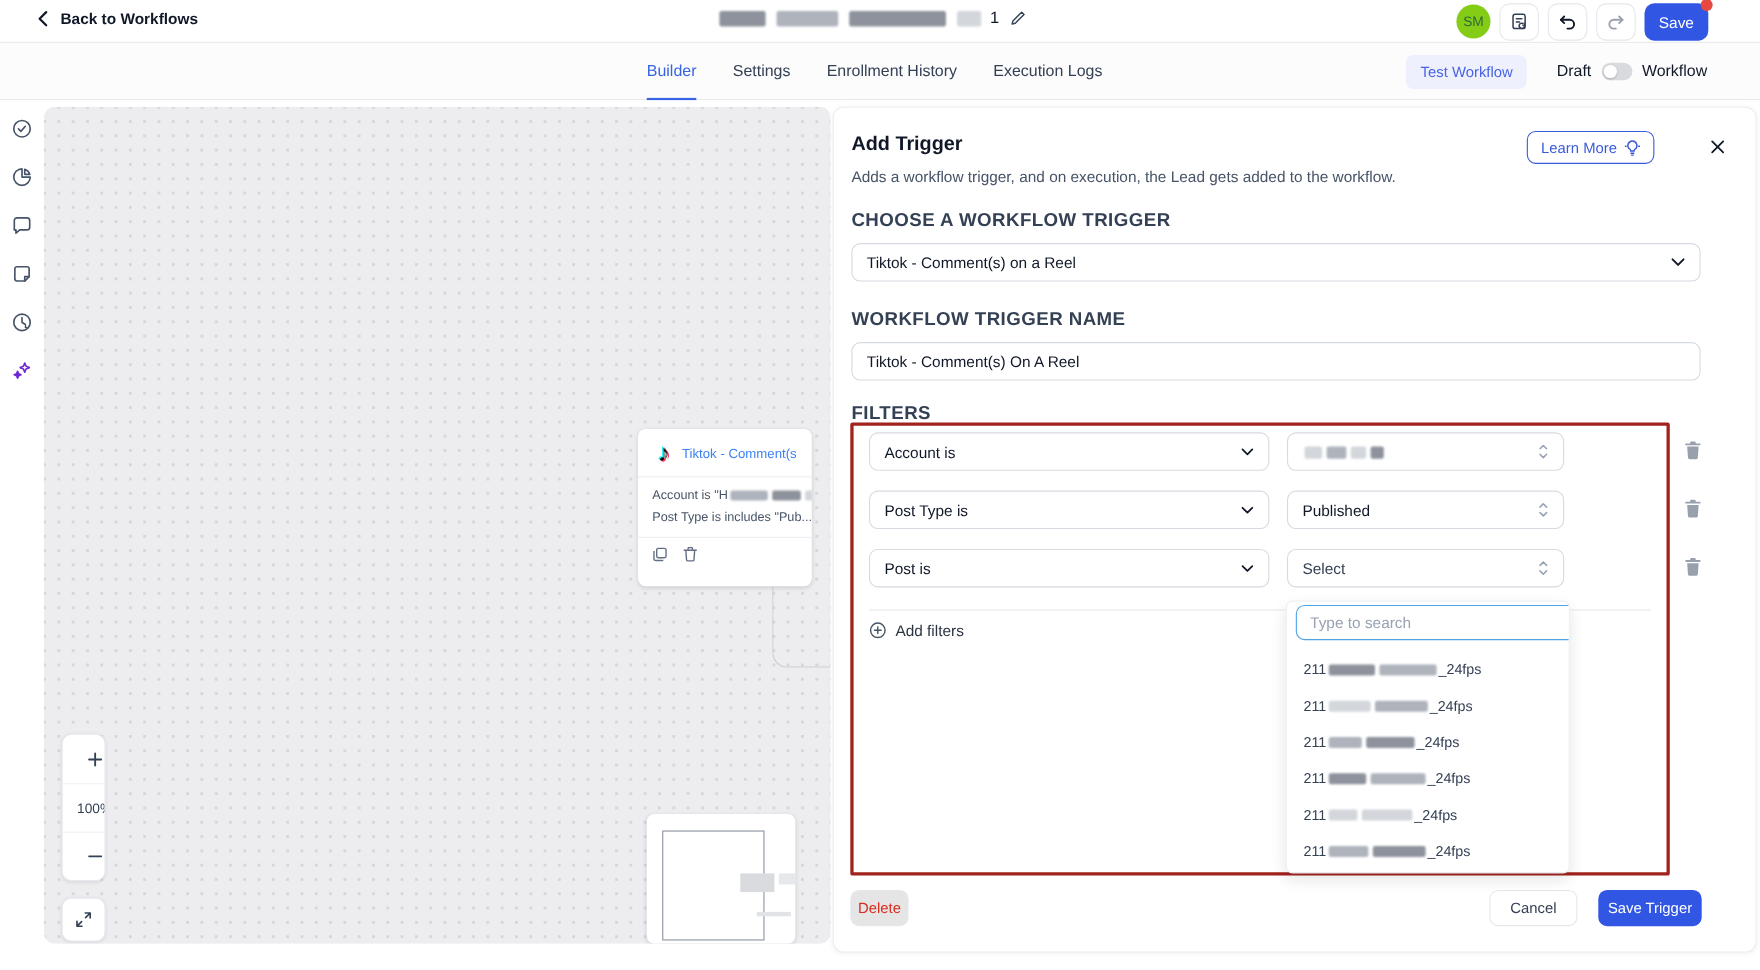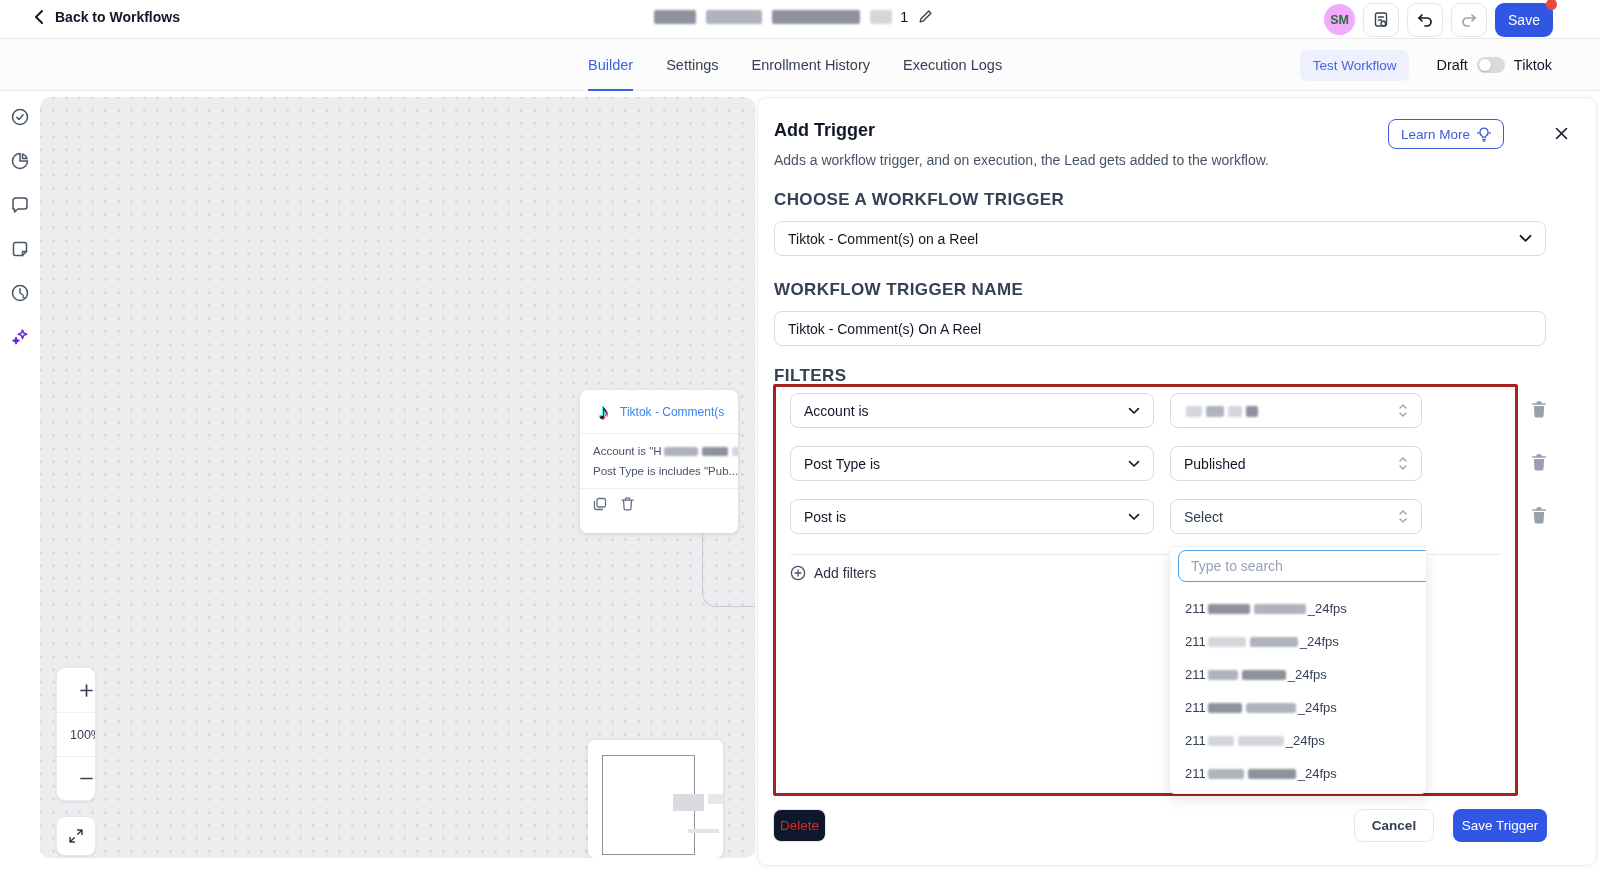--- a/index.html
+++ b/index.html
@@ -19,21 +19,21 @@
   .rd.d { background:#8d929c; }
   .rd.t { height:14px; }
 
   
   .topbar { position:absolute; left:0; top:0; width:1600px; height:39px; background:#fff; border-bottom:1px solid #e9eaec; z-index:30; }
   .back { position:absolute; left:32px; top:9px; display:flex; align-items:center; gap:9px; cursor:pointer; }
   .back-label { font-size:14px; font-weight:700; color:#101828; }
   .wf-title { position:absolute; left:652px; top:8px; display:flex; align-items:center; gap:6px; }
   .wf-title .suffix { font-size:15px; color:#101828; }
   .topbar-right { position:absolute; right:47px; top:2px; height:35px; display:flex; align-items:center; gap:8px; }
-  .avatar { width:31px; height:31px; border-radius:50%; background:#f0abfc; color:#2f6b33; font-size:12.5px; font-weight:700; display:flex; align-items:center; justify-content:center; }
+  .avatar { width:31px; height:31px; border-radius:50%; background:#84cc16; color:#2f6b33; font-size:12.5px; font-weight:400; display:flex; align-items:center; justify-content:center; }
   .btn-icon { width:36px; height:34px; border:1px solid #e4e7ec; border-radius:9px; background:#fff; display:flex; align-items:center; justify-content:center; cursor:pointer; }
   .btn-save { position:relative; height:34px; width:58px; border:none; border-radius:9px; background:#3056e3; color:#fff; font-size:14px; font-weight:500; font-family:inherit; cursor:pointer; }
   .save-dot { position:absolute; right:-4px; top:-4px; width:11px; height:11px; border-radius:50%; background:#e8483f; }
 
   
   .tabbar { position:absolute; left:0; top:39px; width:1600px; height:52px; background:#fcfcfd; border-bottom:1px solid #e9eaec; z-index:29; }
   .tabs { position:absolute; left:588px; top:0; height:52px; display:flex; gap:33px; }
   .tab { height:52px; display:flex; align-items:center; font-size:14.5px; color:#344054; cursor:pointer; border-bottom:2px solid transparent; padding-top:2px; }
   .tab.active { color:#3763e4; border-bottom-color:#3763e4; }
   .tabbar-right { position:absolute; right:48px; top:0; height:52px; display:flex; align-items:center; gap:27px; }
@@ -97,22 +97,22 @@
   .trash-col-item { position:absolute; left:772px; width:20px; height:20px; color:#98a0ae; cursor:pointer; }
 
   .dropdown { position:absolute; left:411px; top:448px; width:258px; height:248px; background:#fff; border:1px solid #eef0f3; border-radius:6px; box-shadow:0 6px 14px rgba(16,24,40,.10); overflow:hidden; z-index:5; }
   .dd-search { position:absolute; left:8px; top:3px; width:294px; height:32px; border:1.5px solid #4ea3e6; border-radius:8px; padding:0 12px; font-size:14px; color:#101828; font-family:inherit; }
   .dd-search::placeholder { color:#98a2b3; }
   .dd-list { position:absolute; left:0; top:45px; width:258px; }
   .dd-item { height:33px; display:flex; align-items:center; padding-left:15px; font-size:13px; color:#344054; cursor:pointer; white-space:nowrap; }
   .dd-item .rd { height:10px; }
 
   .panel-footer-btn { height:33px; border-radius:8px; font-size:13.5px; font-weight:500; font-family:inherit; display:flex; align-items:center; justify-content:center; cursor:pointer; }
-  .btn-delete { position:absolute; left:15px; top:711px; width:53px; background:#0f172a; border:1px solid #e4e7ec; color:#d92d20; }
-  .btn-cancel { position:absolute; left:596px; top:711px; width:80px; background:#fff; border:1px solid #e4e7ec; color:#344054;font-weight:bold; }
+  .btn-delete { position:absolute; left:15px; top:711px; width:53px; background:#e5e5e5; border:1px solid #e4e7ec; color:#d92d20; }
+  .btn-cancel { position:absolute; left:596px; top:711px; width:80px; background:#fff; border:1px solid #e4e7ec; color:#344054; }
   .btn-savetrig { position:absolute; left:695px; top:711px; width:94px; background:#3056e3; border:none; color:#fff; }
 </style>
 </head>
 <body>
 
 <div class="topbar">
   <div class="back">
     <span>
       <svg width="14" height="16" viewBox="0 0 14 16" fill="none" stroke="#101828" stroke-width="2" stroke-linecap="round" stroke-linejoin="round">
           <path d="M10 2 L4 8 L10 14"></path>
@@ -176,21 +176,21 @@
     <div class="tab">Enrollment History</div>
     <div class="tab">Execution Logs</div>
   </div>
   <div class="tabbar-right">
     <button class="btn-test">Test Workflow</button>
     <div class="toggle-row">
       <span class="toggle-label">Draft</span>
       <div class="toggle">
           <div class="knob"></div>
         </div>
-      <span class="toggle-label">Tiktok</span>
+      <span class="toggle-label">Workflow</span>
     </div>
   </div>
 </div>
 
 <div class="rail">
   <div class="rail-item" style="top:16px">
     <svg width="20" height="20" viewBox="0 0 20 20" fill="none" stroke="currentColor" stroke-width="1.5" stroke-linecap="round" stroke-linejoin="round">
         <circle cx="10" cy="10" r="7.5"></circle>
         <path d="M6.8 10.2 l2.2 2.2 4-4.6"></path>
       </svg>

